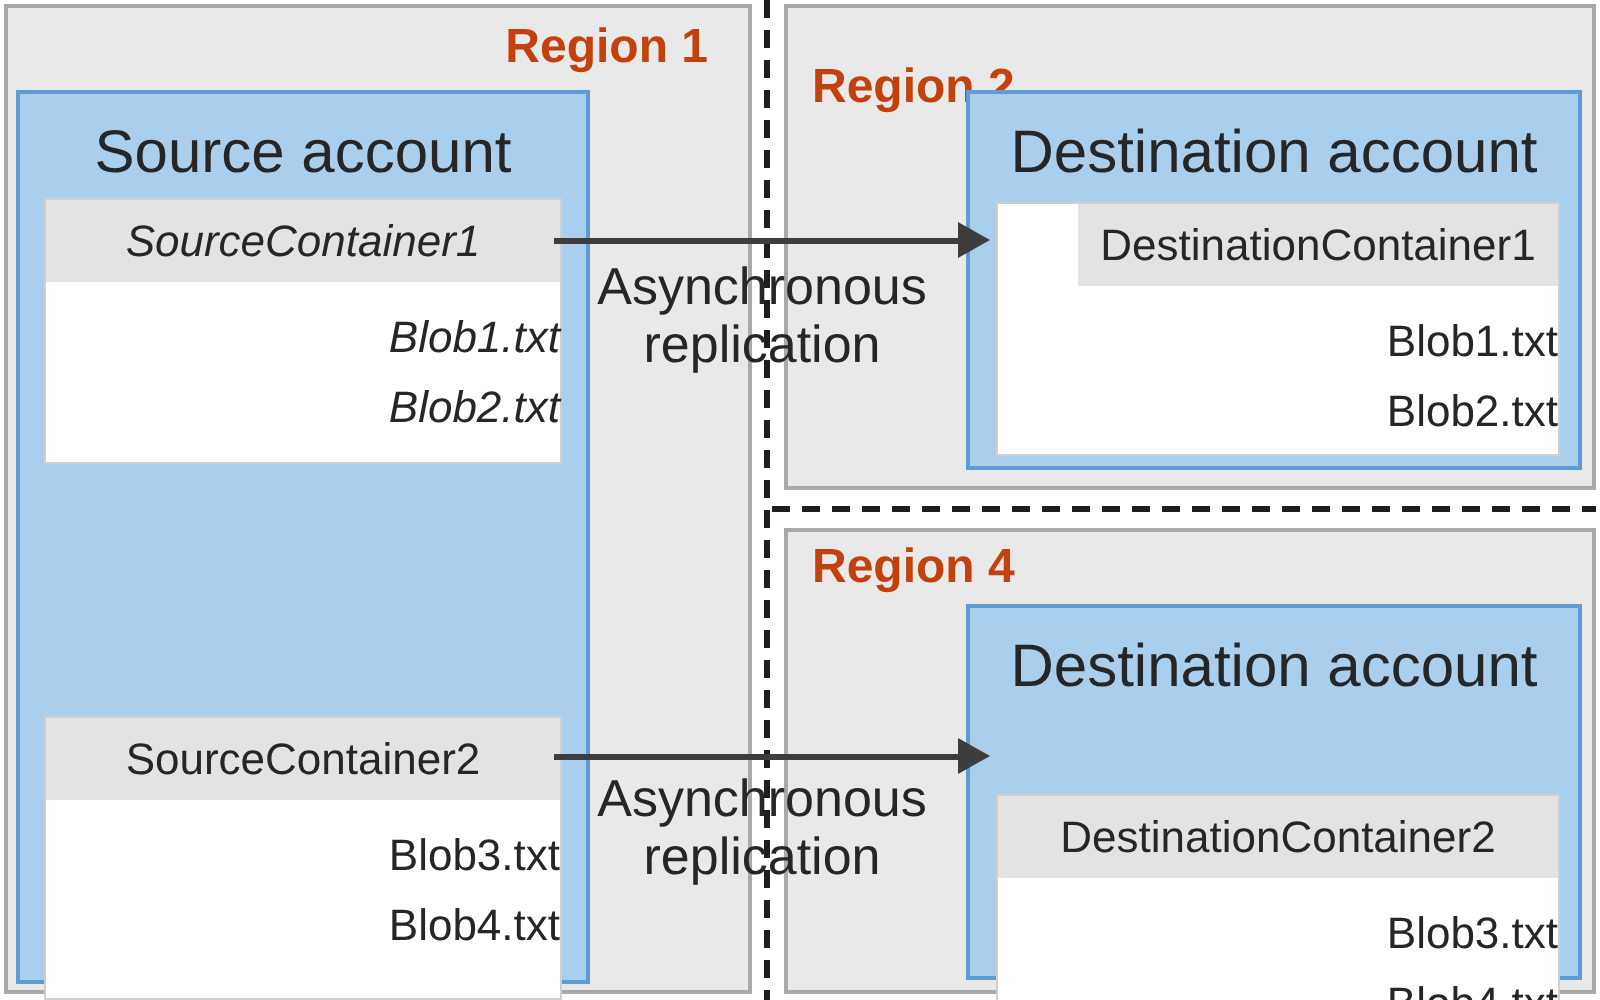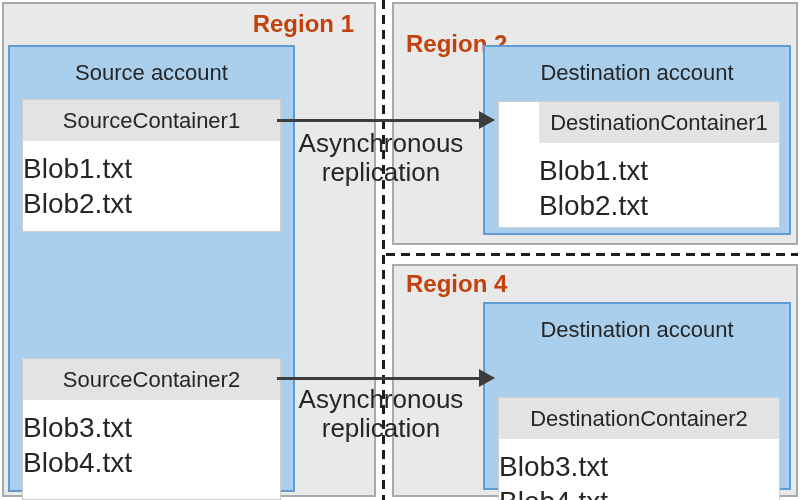--- a/index.html
+++ b/index.html
@@ -25,36 +25,36 @@
   .region-label.r3 { left:12px; top:4px; }
 
   .account {
     position:absolute; box-sizing:border-box;
     background:var(--account-fill,#a9cfec);
     border:2px solid var(--account-border,#5e9cd3);
   }
   .account.src  { left:8px;   top:45px;  width:287px; height:447px; }
   .account.dst1 { left:483px; top:45px;  width:308px; height:190px; }
   .account.dst2 { left:483px; top:302px; width:308px; height:188px; }
-  .account-title { text-align:center; font-size:22px; margin-top:13px; white-space:nowrap; }
+  .account-title { text-align:center; font-size:30px; margin-top:13px; white-space:nowrap; }
 
   .scontainer {
     position:absolute; box-sizing:border-box;
     background:var(--container-body-fill,#ffffff);
     border:1px solid #cfcfcf;
   }
-  .scontainer.sc1 { left:12px; top:52px;  width:259px; height:133px; }
+  .scontainer.sc1 { left:12px; top:52px;  width:259px; height:133px;font-style:italic; }
   .scontainer.sc2 { left:12px; top:311px; width:259px; height:142px; }
   .scontainer.dc1 { left:13px; top:54px;  width:282px; height:127px;padding-left:40px; }
   .scontainer.dc2 { left:13px; top:55px;  width:282px; height:125px;margin-top:38px; }
   .container-header {
     background:var(--container-header-fill,#e3e3e3);
     height:41px; line-height:41px; text-align:center; font-size:22px; white-space:nowrap;
   }
-  .container-body { text-align:left; font-size:28px; padding-top:10px; }
+  .container-body { text-align:right; font-size:22px; padding-top:10px; }
   .blob { line-height:35px; white-space:nowrap; }
 
   .vdash {
     position:absolute; left:382px; top:0; width:3px; height:500px;
     background:repeating-linear-gradient(to bottom,
       var(--dash-color,#1e1e1e) 0px, var(--dash-color,#1e1e1e) 9px,
       transparent 9px, transparent 15px);
   }
   .hdash {
     position:absolute; left:386px; top:253px; width:412px; height:3px;

